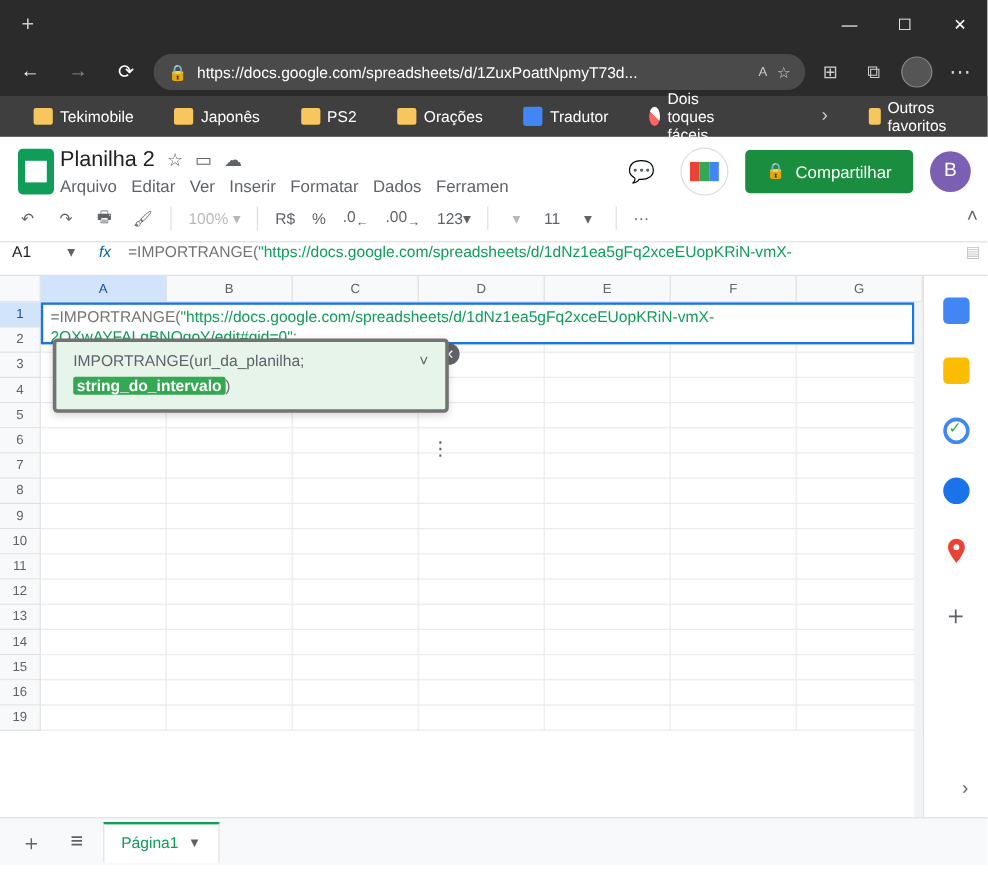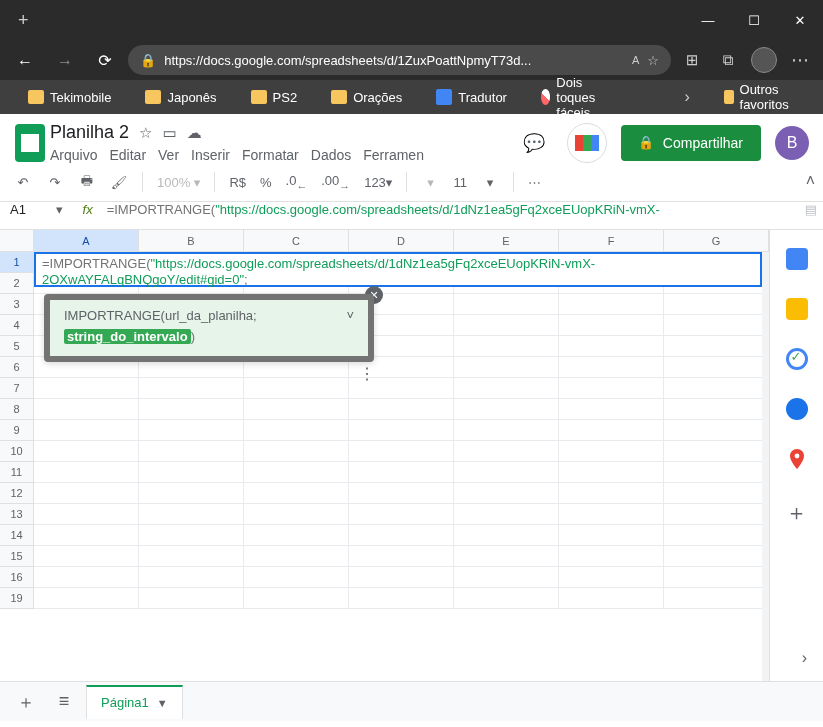--- a/index.html
+++ b/index.html
@@ -74,21 +74,21 @@
   .sp-contacts{background:#1a73e8;border-radius:50%;}
   .sp-maps{}
   .sp-maps svg{display:block;}
   .sp-plus{font-size:22px;color:#5f6368;}
   .sp-hide{position:absolute;bottom:14px;right:16px;color:#5f6368;font-size:16px;}
 
   
   .fbar{display:flex;align-items:flex-start;height:28px;border-bottom:1px solid #e0e0e0;font-size:13px;}
   .namebox{width:50px;padding-left:10px;color:#202124;}
   .namechev{color:#5f6368;padding:0 6px;}
-  .fx{font-style:italic;color:#4d7c0f;padding:0 14px;}
+  .fx{font-style:italic;color:#0369a1;padding:0 14px;}
   .formula{flex:1;font-family:Consolas,monospace;font-size:13px;white-space:nowrap;overflow:hidden;}
   .f-black{color:#737373;}
   .f-green{color:#0f9d58;}
   .fb-filter{width:24px;color:#bdc1c6;text-align:center;}
 
   
   .content{position:relative;display:flex;height:calc(727px - 40px - 40px - 34px - 56px - 38px - 28px - 40px);}
   .gridwrap{flex:1;overflow:hidden;position:relative;}
   .colhead{display:flex;height:22px;border-bottom:1px solid #e0e0e0;background:#f8f9fa;}
   .rowhead-spacer{width:34px;border-right:1px solid #e0e0e0;}
@@ -99,21 +99,21 @@
   .rh{width:34px;border-right:1px solid #e0e0e0;border-bottom:1px solid #e0e0e0;text-align:center;font-size:11px;color:#5f6368;line-height:21px;background:#f8f9fa;}
   .rh.sel{background:#d2e3fc;color:#174ea6;}
   .cells{flex:1;display:flex;}
   .cell{flex:1;min-width:100px;border-right:1px solid #e8eaed;border-bottom:1px solid #e8eaed;}
 
   
   .edit-cell{position:absolute;left:34px;top:22px;right:7px;height:35px;border:2px solid #1a73e8;background:#fff;font-family:Consolas,monospace;font-size:13px;padding:2px 6px;line-height:16px;}
   .edit-cell .f-green{color:#0f9d58;}
   .edit-close{position:absolute;left:365px;top:56px;width:18px;height:18px;background:#5f6368;border-radius:50%;color:#fff;font-size:11px;display:flex;align-items:center;justify-content:center;}
 
-  .hint{position:absolute;left:44px;top:64px;width:330px;background:#e6f4ea;border:6px solid #737373;border-radius:4px;padding:8px 14px 12px 14px;font-family:Consolas,monospace;font-size:13px;box-shadow:0 2px 6px rgba(0,0,0,.15);}
+  .hint{position:absolute;left:44px;top:52px;width:330px;background:#e6f4ea;border:3px solid #737373;border-radius:4px;padding:8px 14px 12px 14px;font-family:Consolas,monospace;font-size:13px;box-shadow:0 2px 6px rgba(0,0,0,.15);}
   .hint-top{color:#5f6368;display:flex;}
   .hint-chev{margin-left:auto;color:#5f6368;}
   .hint .bold{background:#34a853;color:#fff;padding:0 3px;border-radius:2px;font-weight:bold;}
   .hint-line2{margin-top:6px;}
   .hint-dots{position:absolute;left:359px;top:134px;color:#5f6368;font-size:16px;}
 
   .scroll-r{position:absolute;right:0;top:22px;width:7px;bottom:0;background:#f1f3f4;}
 
   
   .sheettabs{height:40px;border-top:1px solid #e0e0e0;display:flex;align-items:center;padding:0 10px;gap:6px;background:#f8f9fa;position:relative;}

